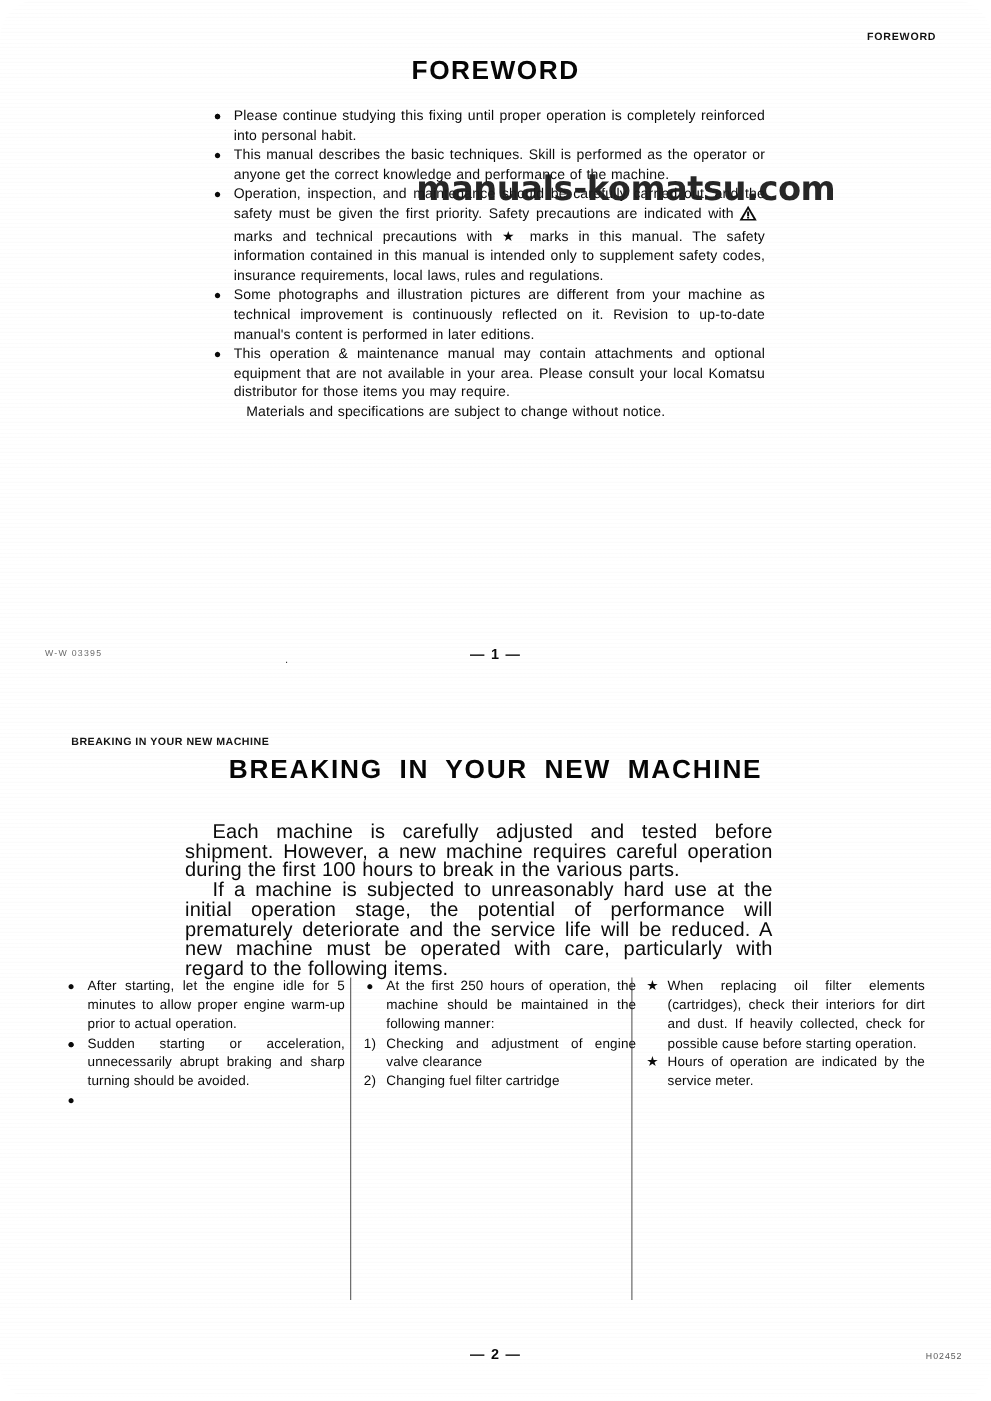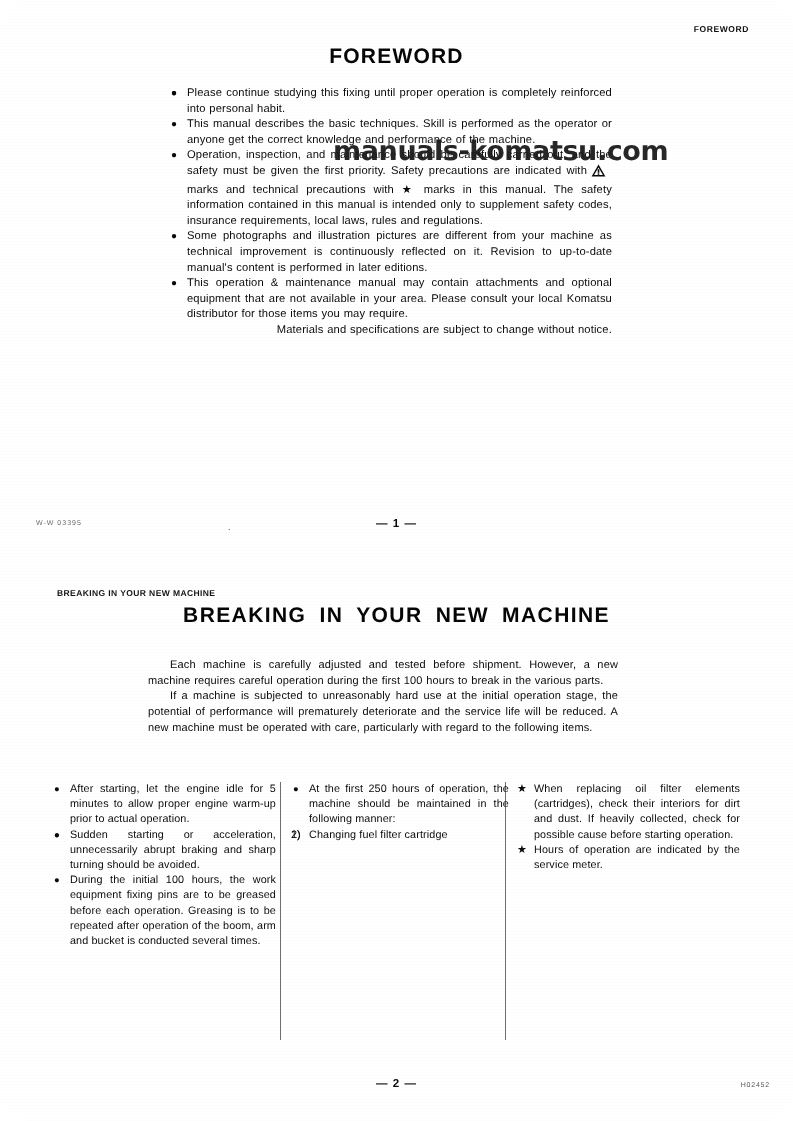--- a/index.html
+++ b/index.html
@@ -94,21 +94,22 @@
     margin-bottom: 0px;
   }
   ul.fw-list > li > .bullet {
     position: absolute;
     left: 1px;
     top: 0px;
     font-size: 10px;
     line-height: 15.6px;
   }
   li .last-line {
-    text-align: right;
+    text-align: left;
+    margin-left: 10px;
   }
 
   .tri-inline {
     display: inline-block;
     vertical-align: -3px;
     margin: 0 6px 0 4px;
   }
 
   .fw-footer {
     position: absolute;
@@ -191,21 +192,21 @@
   }
 
   .bi-intro {
     position: absolute;
     left: 148px;
     top: 98px;
     width: 470px;
   }
   .bi-intro p {
     margin: 0;
-    font-size: 11px;
+    font-size: 16px;
     line-height: 15.7px;
     text-align: justify;
     text-indent: 22px;
     letter-spacing: 0.15px;
     word-spacing: 0.4px;
   }
 
   .cols {
     position: absolute;
     left: 0;
@@ -394,33 +395,33 @@
           </li>
           <li>
             <span class="bullet">●</span>
           </li>
           <li>
             <span class="bullet">●</span>
             <span>Sudden starting or acceleration, unnecessarily abrupt braking and sharp turning should be avoided.</span>
           </li>
           <li>
             <span class="bullet">●</span>
-            <span>During the initial 100 hours, the work equipment fixing pins are to be greased before each operation. Greasing is to be repeated after operation of the boom, arm and bucket is conducted several times.</span>
           </li>
         </ul>
       </div>
 
       <div class="col col-mid">
         <ul class="col-list">
           <li>
             <span class="bullet">●</span>
             <span>At the first 250 hours of operation, the machine should be maintained in the following manner:</span>
           </li>
           <li class="numitem">
             <span class="num">1)</span>
+            <span>Checking and adjustment of engine valve clearance</span>
           </li>
           <li class="numitem">
             <span class="num">2)</span>
             <span>Changing fuel filter cartridge</span>
           </li>
         </ul>
       </div>
 
       <div class="col col-right">
         <ul class="col-list">

